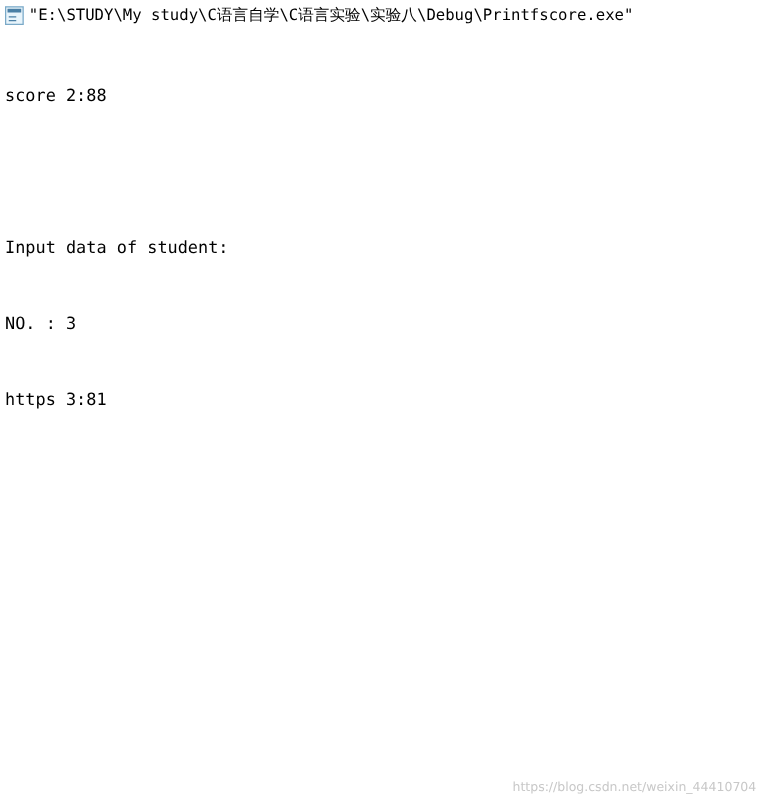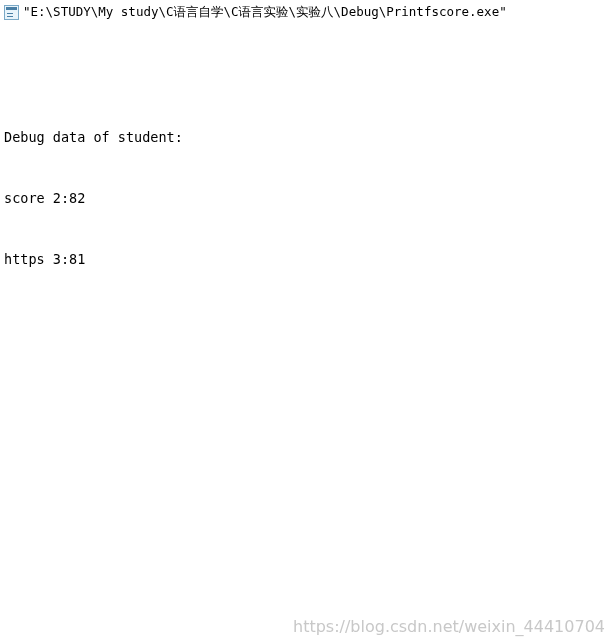--- a/index.html
+++ b/index.html
@@ -74,40 +74,41 @@
   }
   .console .line {
     white-space: pre;
     height: 20.3px;
   }
   .watermark {
     position: absolute;
     right: 4px;
     bottom: 2px;
     font-family: "DejaVu Sans", sans-serif;
-    font-size: 16px;
+    font-size: 10px;
     color: #c8c8c8;
     white-space: pre;
     margin-top: 24px;
   }
 </style>
 </head>
 <body>
 
 <div class="window">
 
   <div class="titlebar">
     <div class="title-icon"></div>
     <div class="title-text">"E:\STUDY\My study\C语言自学\C语言实验\实验八\Debug\Printfscore.exe"</div>
   </div>
 
   <div class="console">
+    <div class="line">score 2:88</div>
     <div class="line"></div>
-    <div class="line">Debug data of student:</div>
-    <div class="line">score 2:82</div>
+    <div class="line">Input data of student:</div>
+    <div class="line">NO. : 3</div>
     <div class="line">https 3:81</div>
     <div class="line"></div>
     
     
     
     
     
     
     
     

